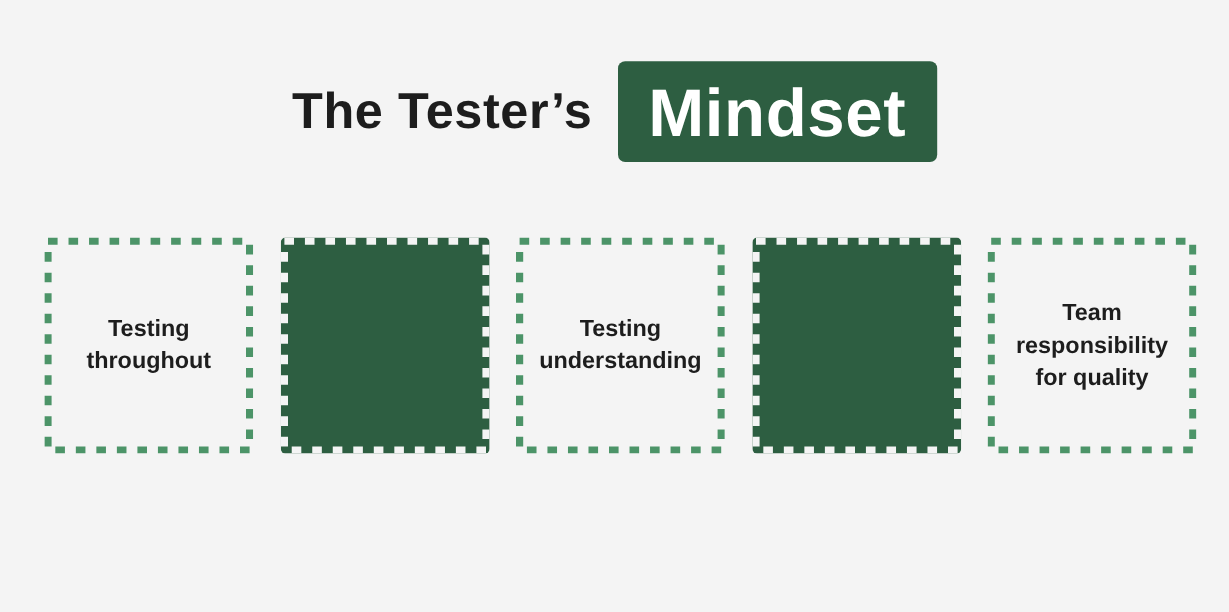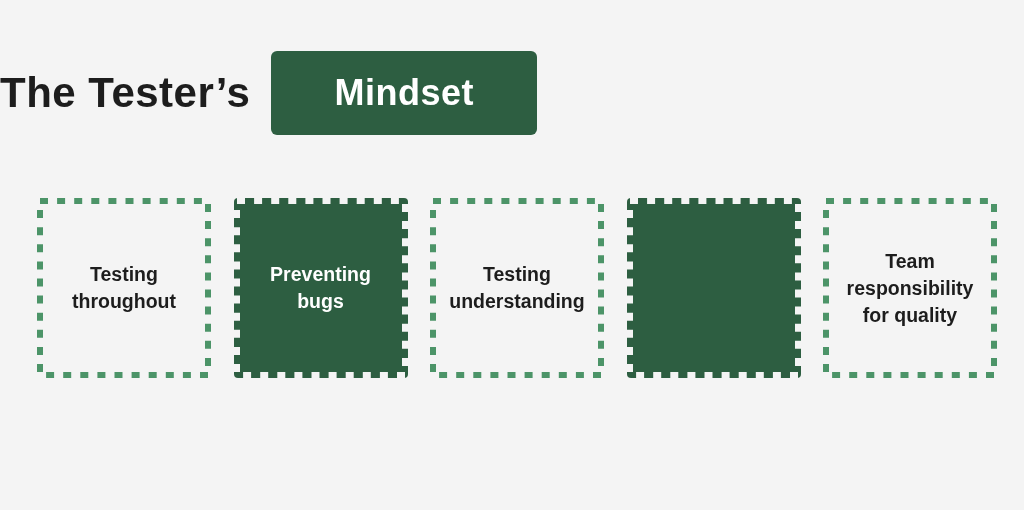--- a/index.html
+++ b/index.html
@@ -19,38 +19,39 @@
   .canvas {
     position: relative;
     width: 1024px; height: 510px;
   }
   
   .title-row {
     position: absolute;
     top: 51px; left: 0; right: 0;
     height: 84px;
     display: flex;
+    justify-content: center;
     align-items: center;
     gap: 21px;
   }
   .title-text {
     font-size: 42px;
     font-weight: 600;
     letter-spacing: 0.5px;
     color: var(--text-dark, #1d1d1d);
     white-space: nowrap;
   }
   .title-badge {
     width: 266px; height: 84px;
     background: var(--green-dark, #2d5e41);
     border-radius: 6px;
     display: flex;
     justify-content: center;
     align-items: center;
-    font-size: 36px;
+    font-size: 56px;
     font-weight: 700;
     letter-spacing: 0.5px;
     color: var(--text-light, #ffffff);
     white-space: nowrap;
   }
   
   .boxes-row {
     position: absolute;
     top: 198px; left: 37px; right: 27px;
     display: flex;
@@ -103,22 +104,20 @@
       </svg>
       <span class="label">Testing
 throughout</span>
     </div>
 
     <div class="box solid">
       <svg viewBox="0 0 174 180" aria-hidden="true">
         <rect class="rect-fill" x="0" y="0" width="174" height="180" rx="4"></rect>
         <rect class="rect-dash dash-light" x="3" y="3" width="168" height="174"></rect>
       </svg>
-      <span class="label">Preventing
-bugs</span>
     </div>
 
     <div class="box outline">
       <svg viewBox="0 0 174 180" aria-hidden="true">
         <rect class="rect-dash dash-green" x="3" y="3" width="168" height="174"></rect>
       </svg>
       <span class="label">Testing
 understanding</span>
     </div>
 

